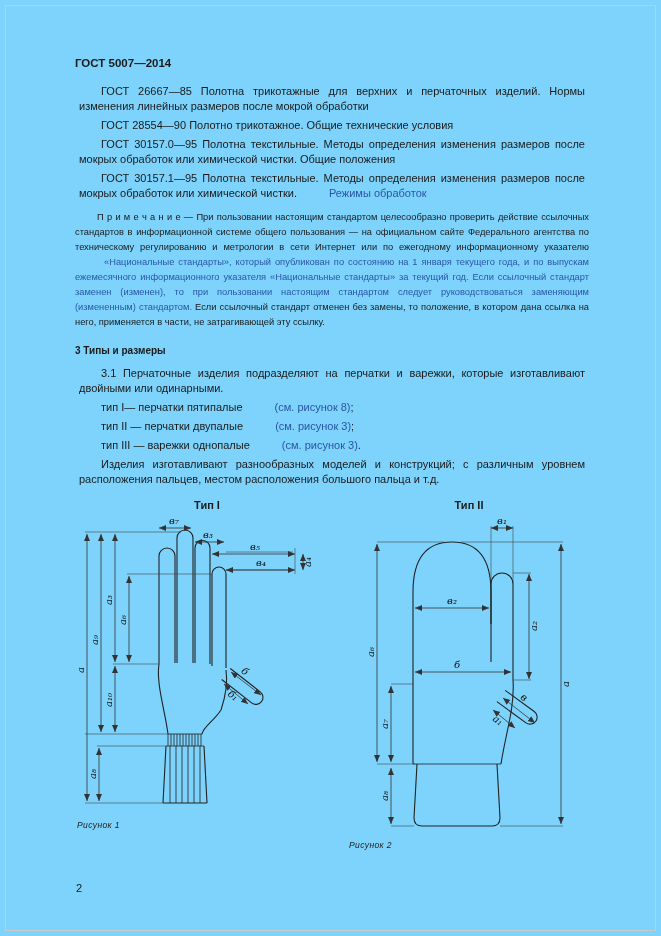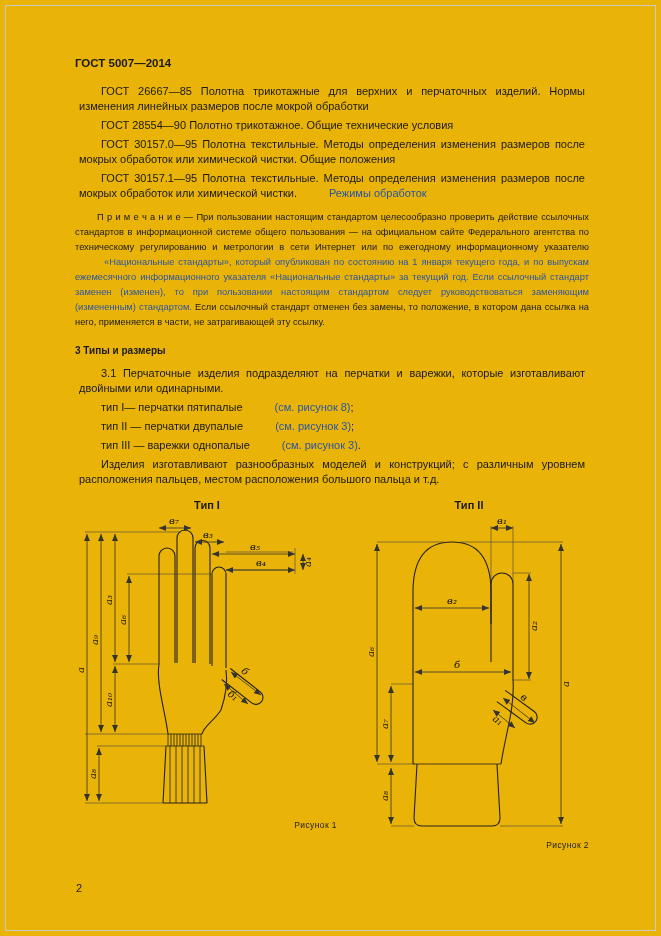--- a/index.html
+++ b/index.html
@@ -1,31 +1,31 @@
 <!DOCTYPE html>
 <html style="--link: #2a55a5; --ink: #1a1a1a;"><head>
 <meta charset="utf-8">
 <style>
   html,body{margin:0;padding:0;background:#fff;}
-  .page{position:relative;width:661px;height:936px;background:#eab308;overflow:hidden;
+  .page{position:relative;width:661px;height:936px;background:#7dd3fc;overflow:hidden;
         font-family:"Liberation Sans",sans-serif;color:#1a1a1a;}
   .frame{position:absolute;inset:5px;border:1px solid #c9c9c9;pointer-events:none;}
   .content{position:absolute;left:75px;top:57px;width:514px;}
   .doc-header{font-weight:bold;font-size:11.5px;margin-bottom:15px;}
   .para{font-size:11px;line-height:15px;text-align:justify;text-indent:22px;margin:4px;}
   .para.noj{text-align:left;}
   .note{font-size:9.3px;line-height:15px;text-align:justify;text-indent:22px;margin:9px 0 0 0;}
   .blue{color:var(--link,#2a55a5);padding-left:29px;}
   h2.section{font-size:10px;font-weight:bold;margin:15px 0 10px 0;}
   .figrow{display:flex;margin-top:12px;}
   figure{margin:0;}
   .fig1{width:262px;margin-left:2px;}
   .fig2{width:242px;margin-left:12px;}
   .fig-title{font-weight:bold;font-size:11px;text-align:center;margin-bottom:1px;}
-  .fig-caption{font-size:8.5px;text-align:right;margin-top:2px;letter-spacing:0.4px;color:#222;}
+  .fig-caption{font-size:8.5px;text-align:left;margin-top:2px;letter-spacing:0.4px;color:#222;font-style:italic;}
   .pageno{position:absolute;left:76px;top:882px;font-size:11px;}
   
   .outline{fill:none;stroke:#222;stroke-width:1.1;}
   .thin{fill:none;stroke:#222;stroke-width:0.8;}
   .ext{stroke:#444;stroke-width:0.6;}
   .dim{stroke:#333;stroke-width:0.8;}
   .dimlabel{font:italic 10px "DejaVu Serif",serif;fill:#111;text-anchor:middle;}
 </style>
 </head>
 <body>

